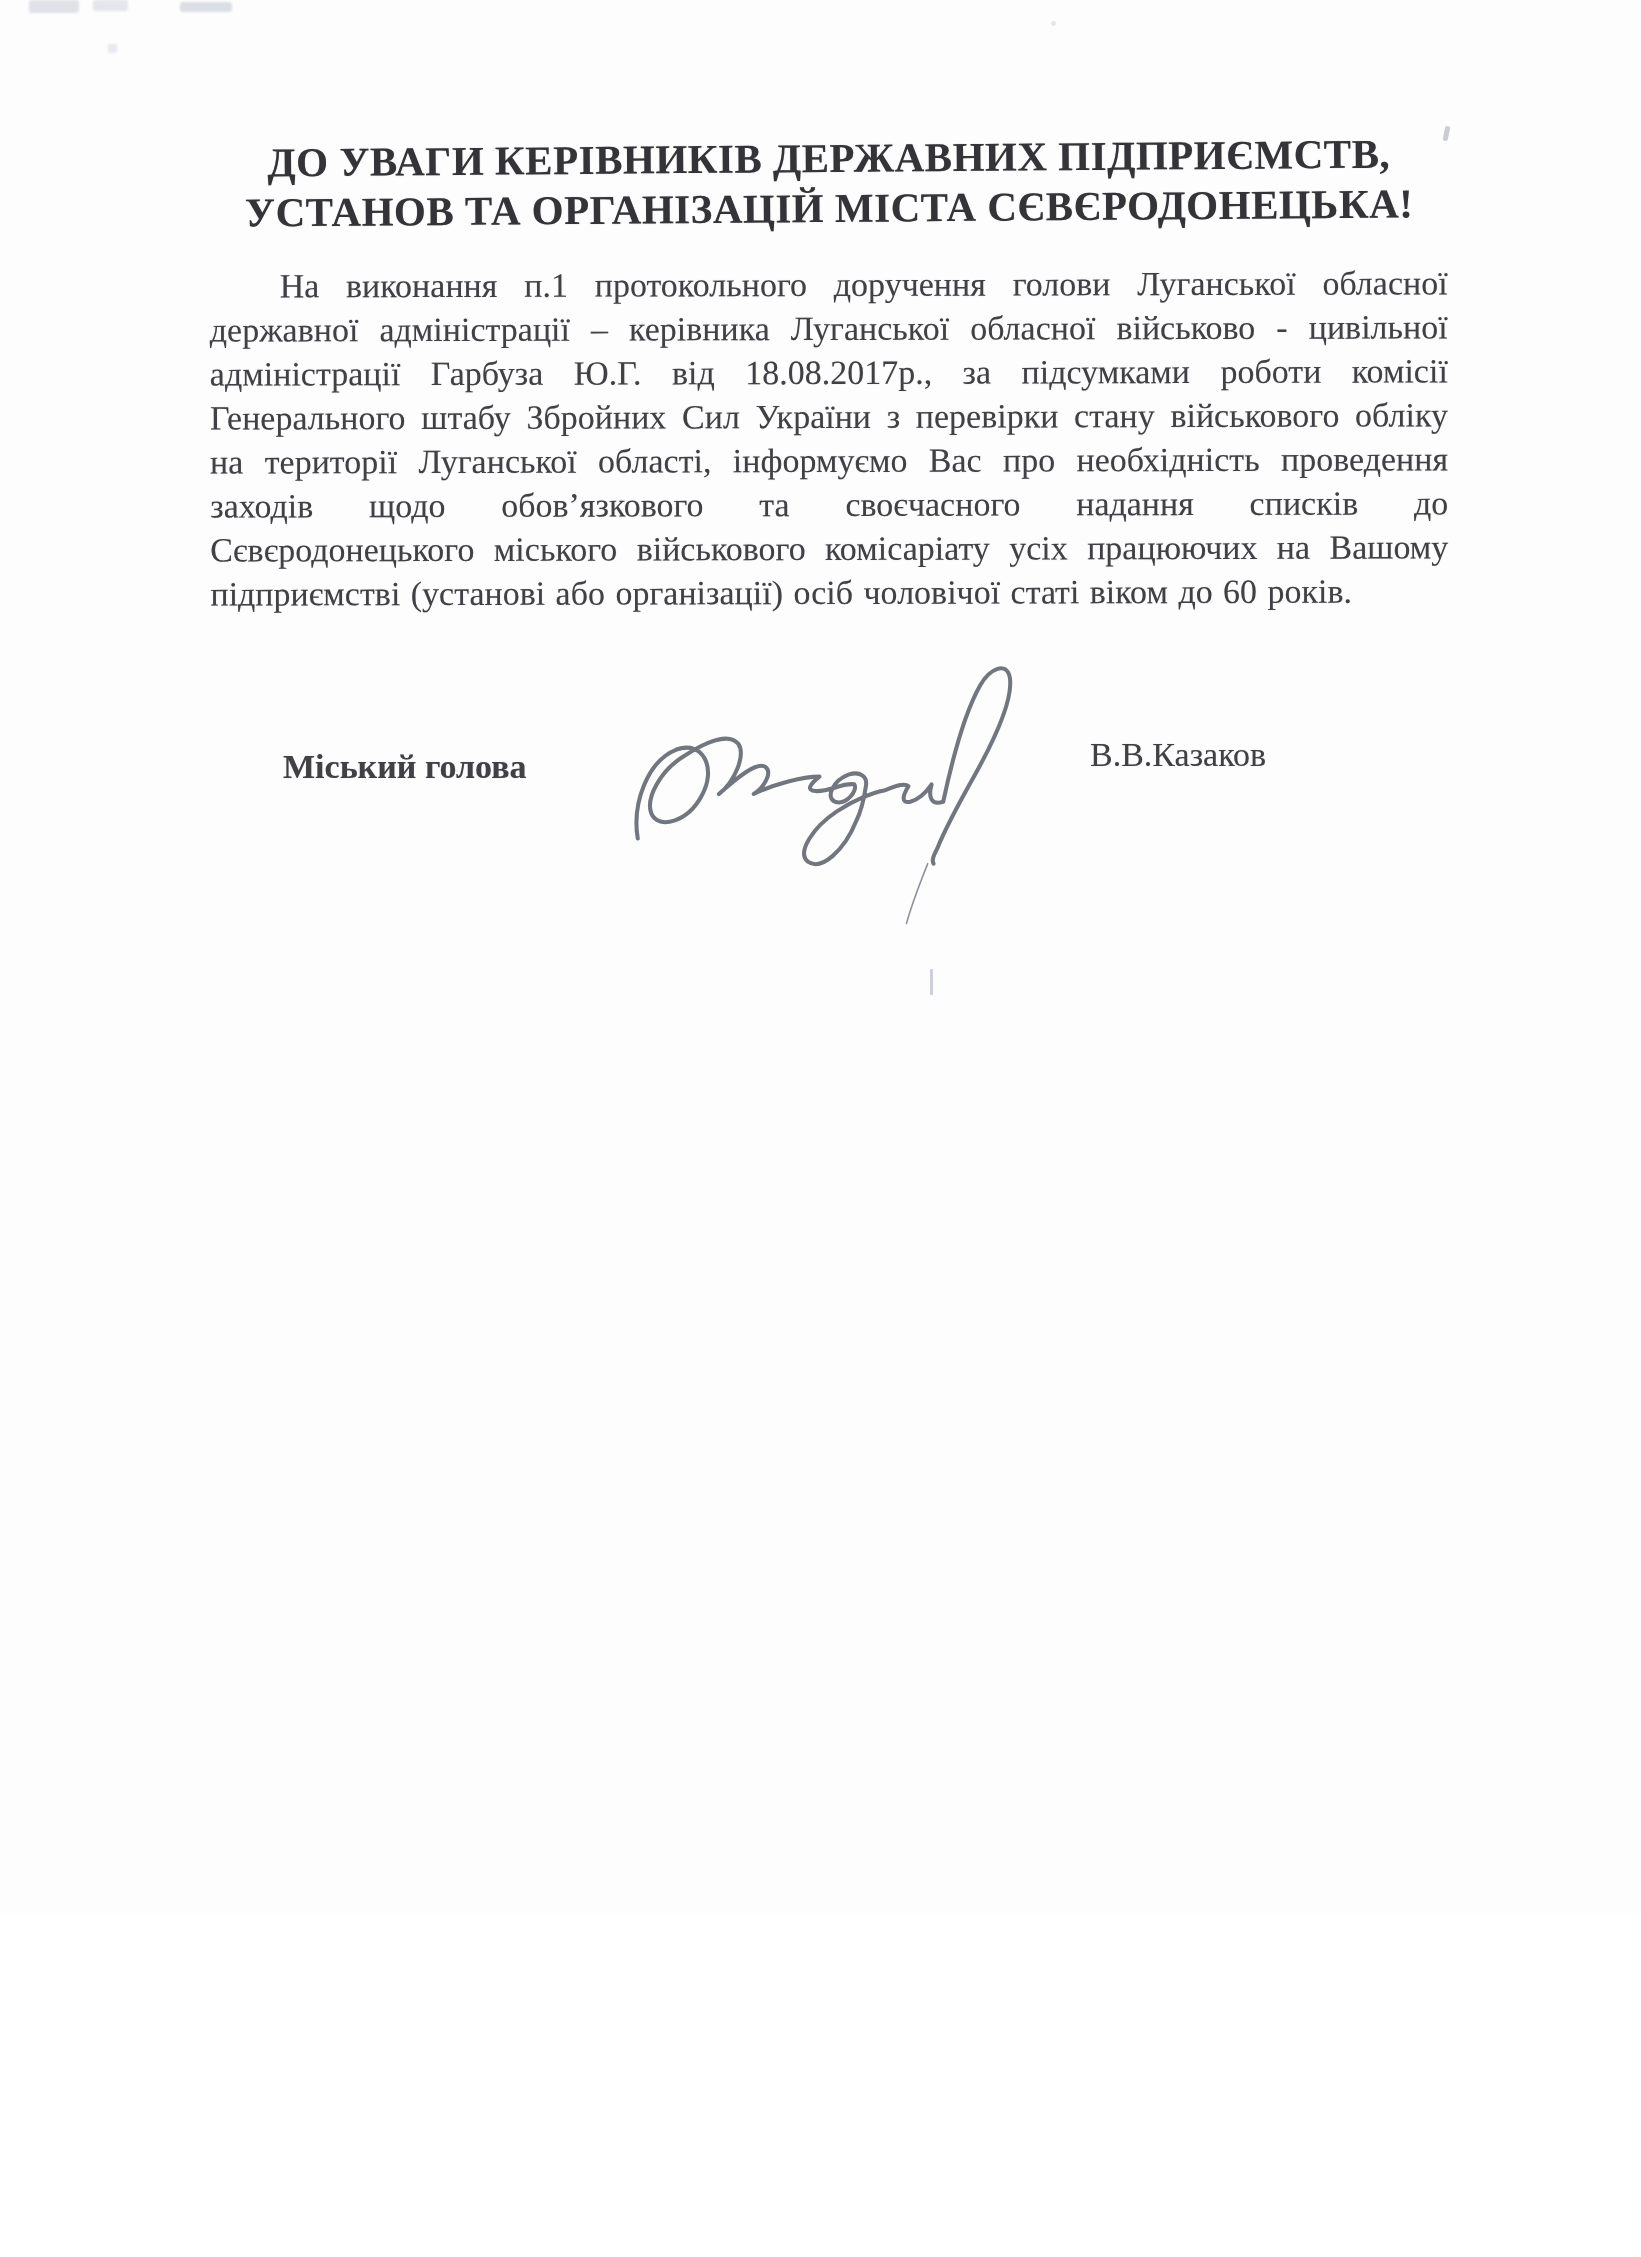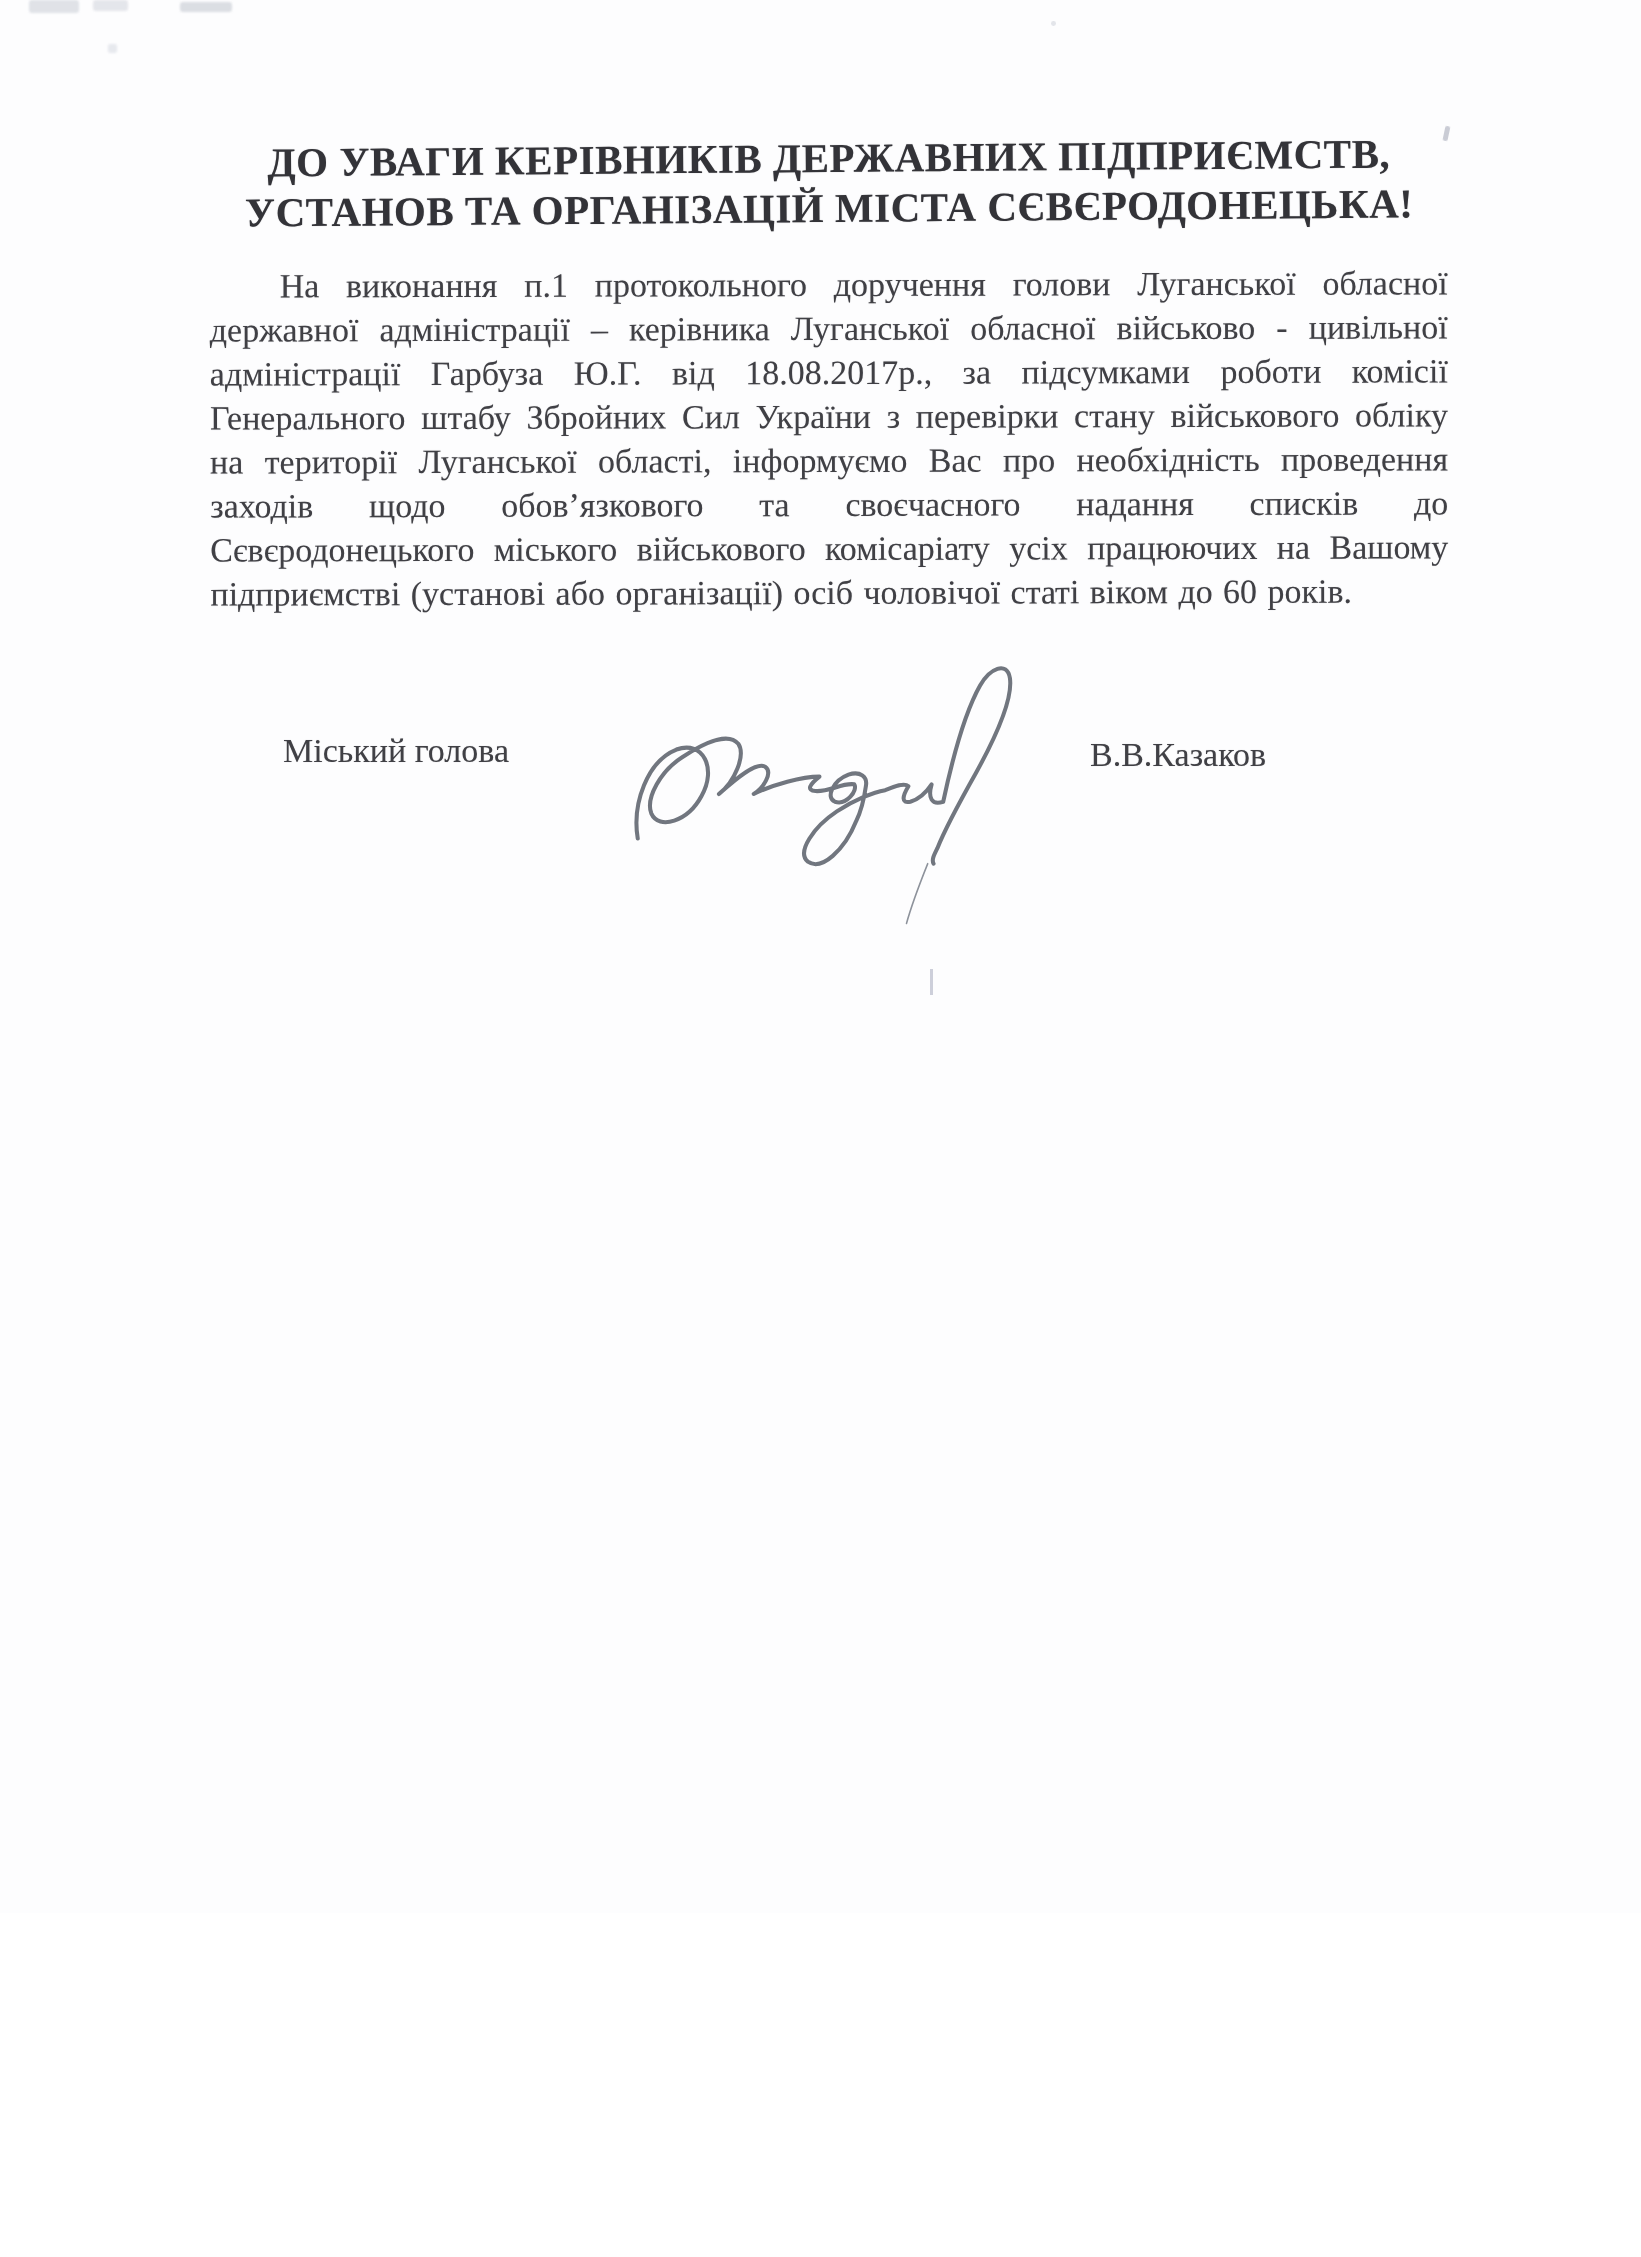--- a/index.html
+++ b/index.html
@@ -39,25 +39,26 @@
   .para-line {
     text-align: justify;
     text-align-last: justify;
     text-justify: inter-word;
     white-space: normal;
   }
   .para-line.first { padding-left: 70px; }
   .para-line.last { text-align-last: left; word-spacing: 1.9px; }
   .sig-role {
     position: absolute;
-    top: 732px;
+    top: 748px;
     left: 283px;
     font-size: 34px;
     color: #404045;
     text-shadow: 0 0 1px rgba(60,60,65,0.3);
+    font-weight: bold;
   }
   .sig-name {
     position: absolute;
     top: 736px;
     left: 1074px;
     font-size: 34px;
     color: #404045;
     text-shadow: 0 0 1px rgba(60,60,65,0.3);
     margin-left: 16px;
   }

